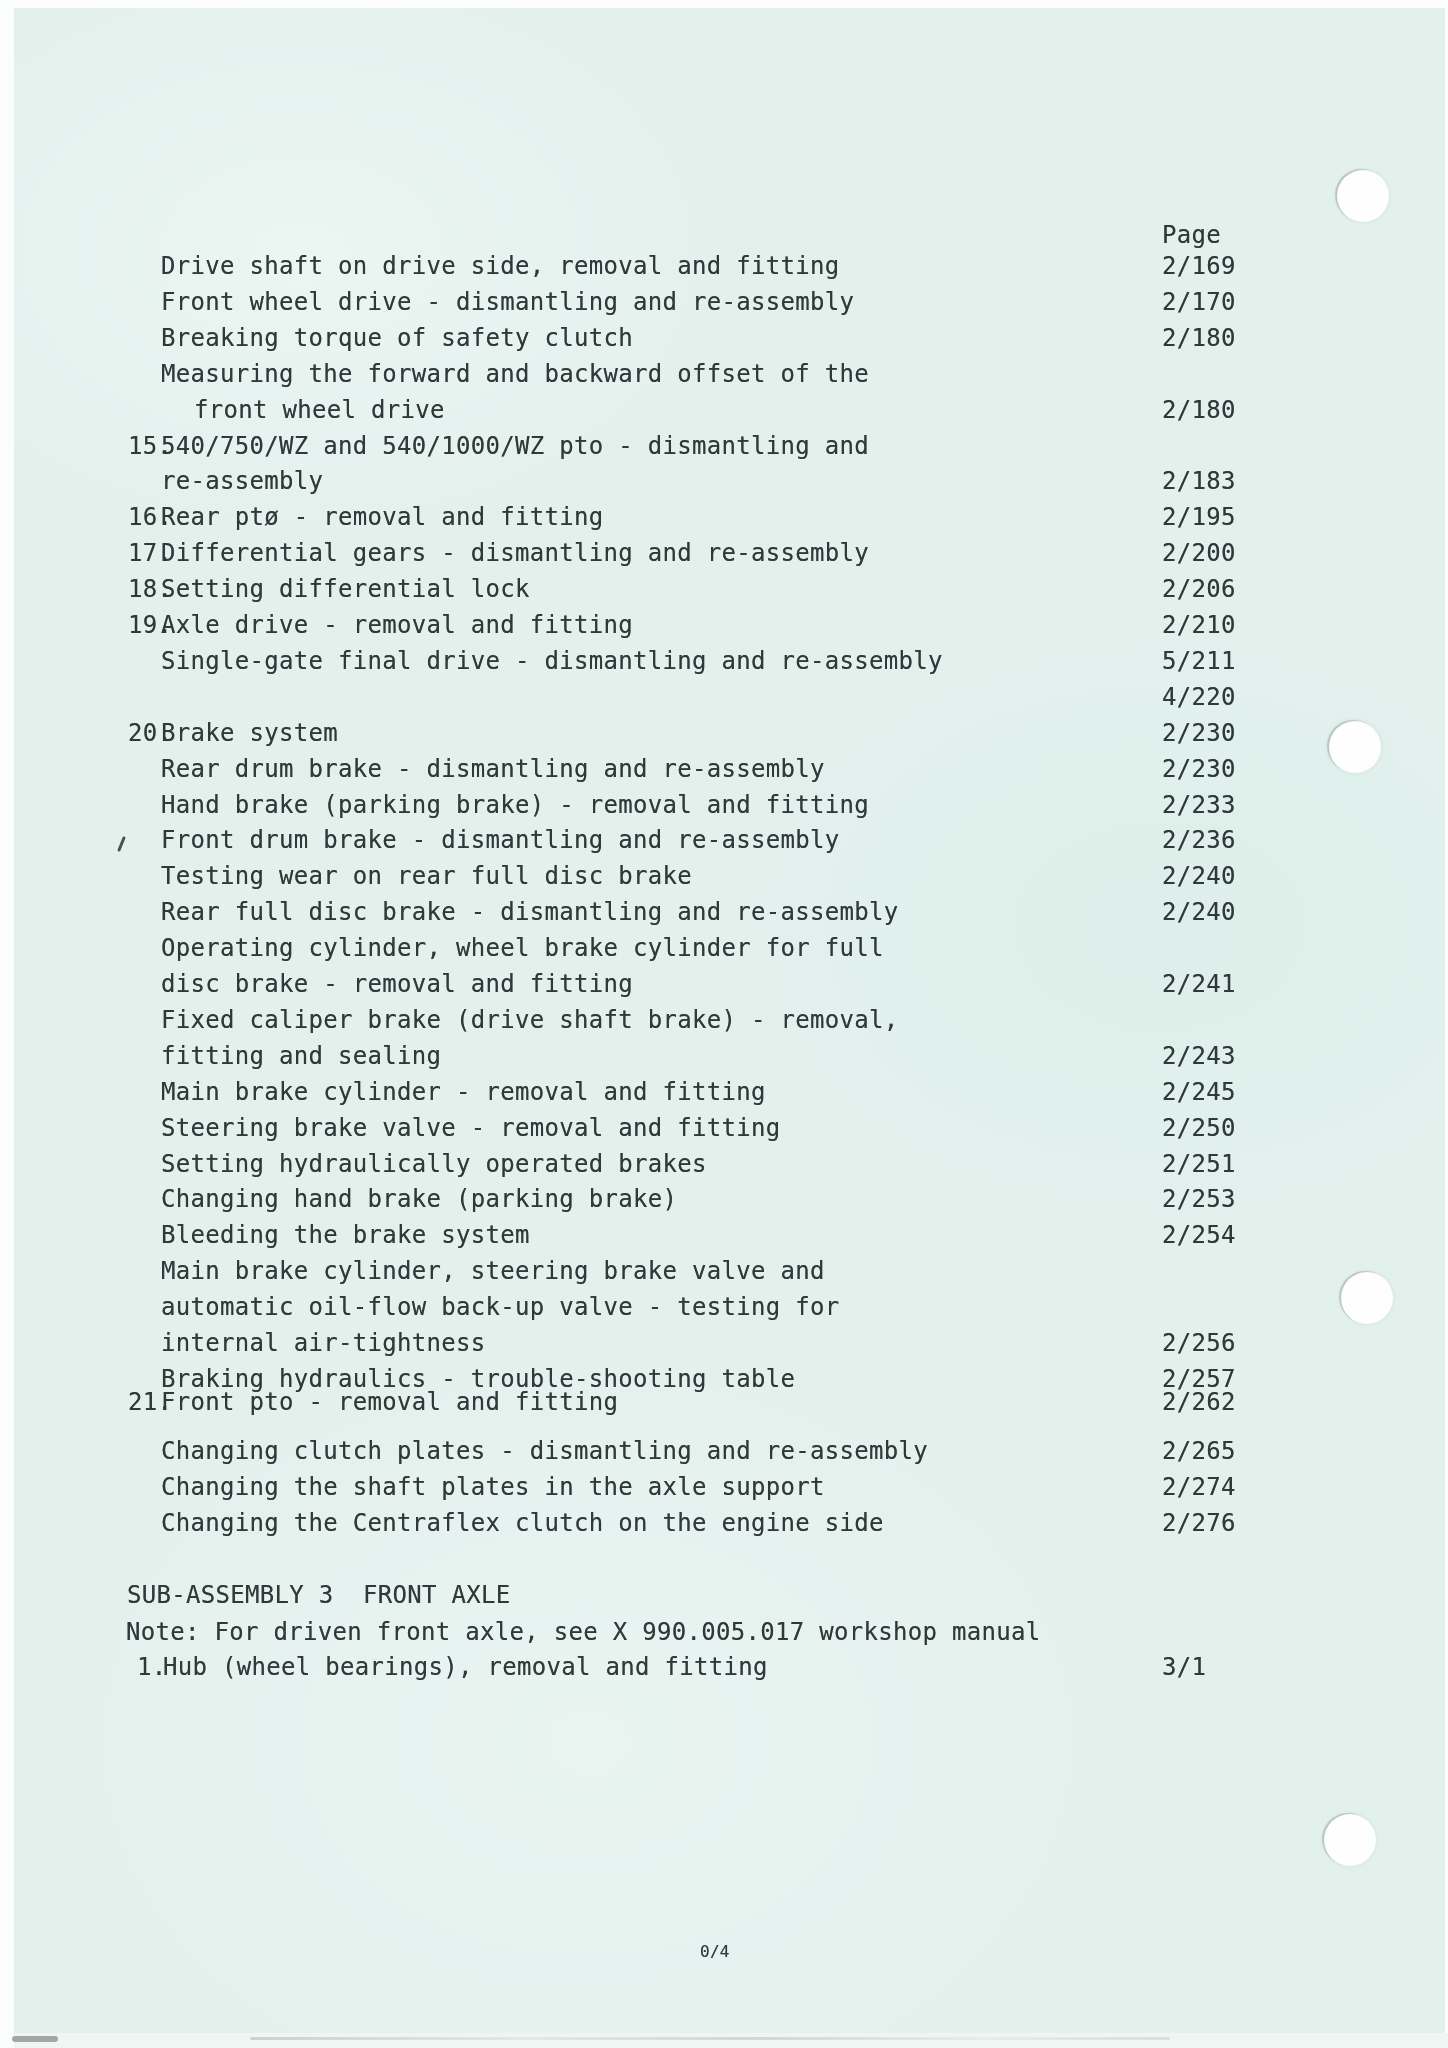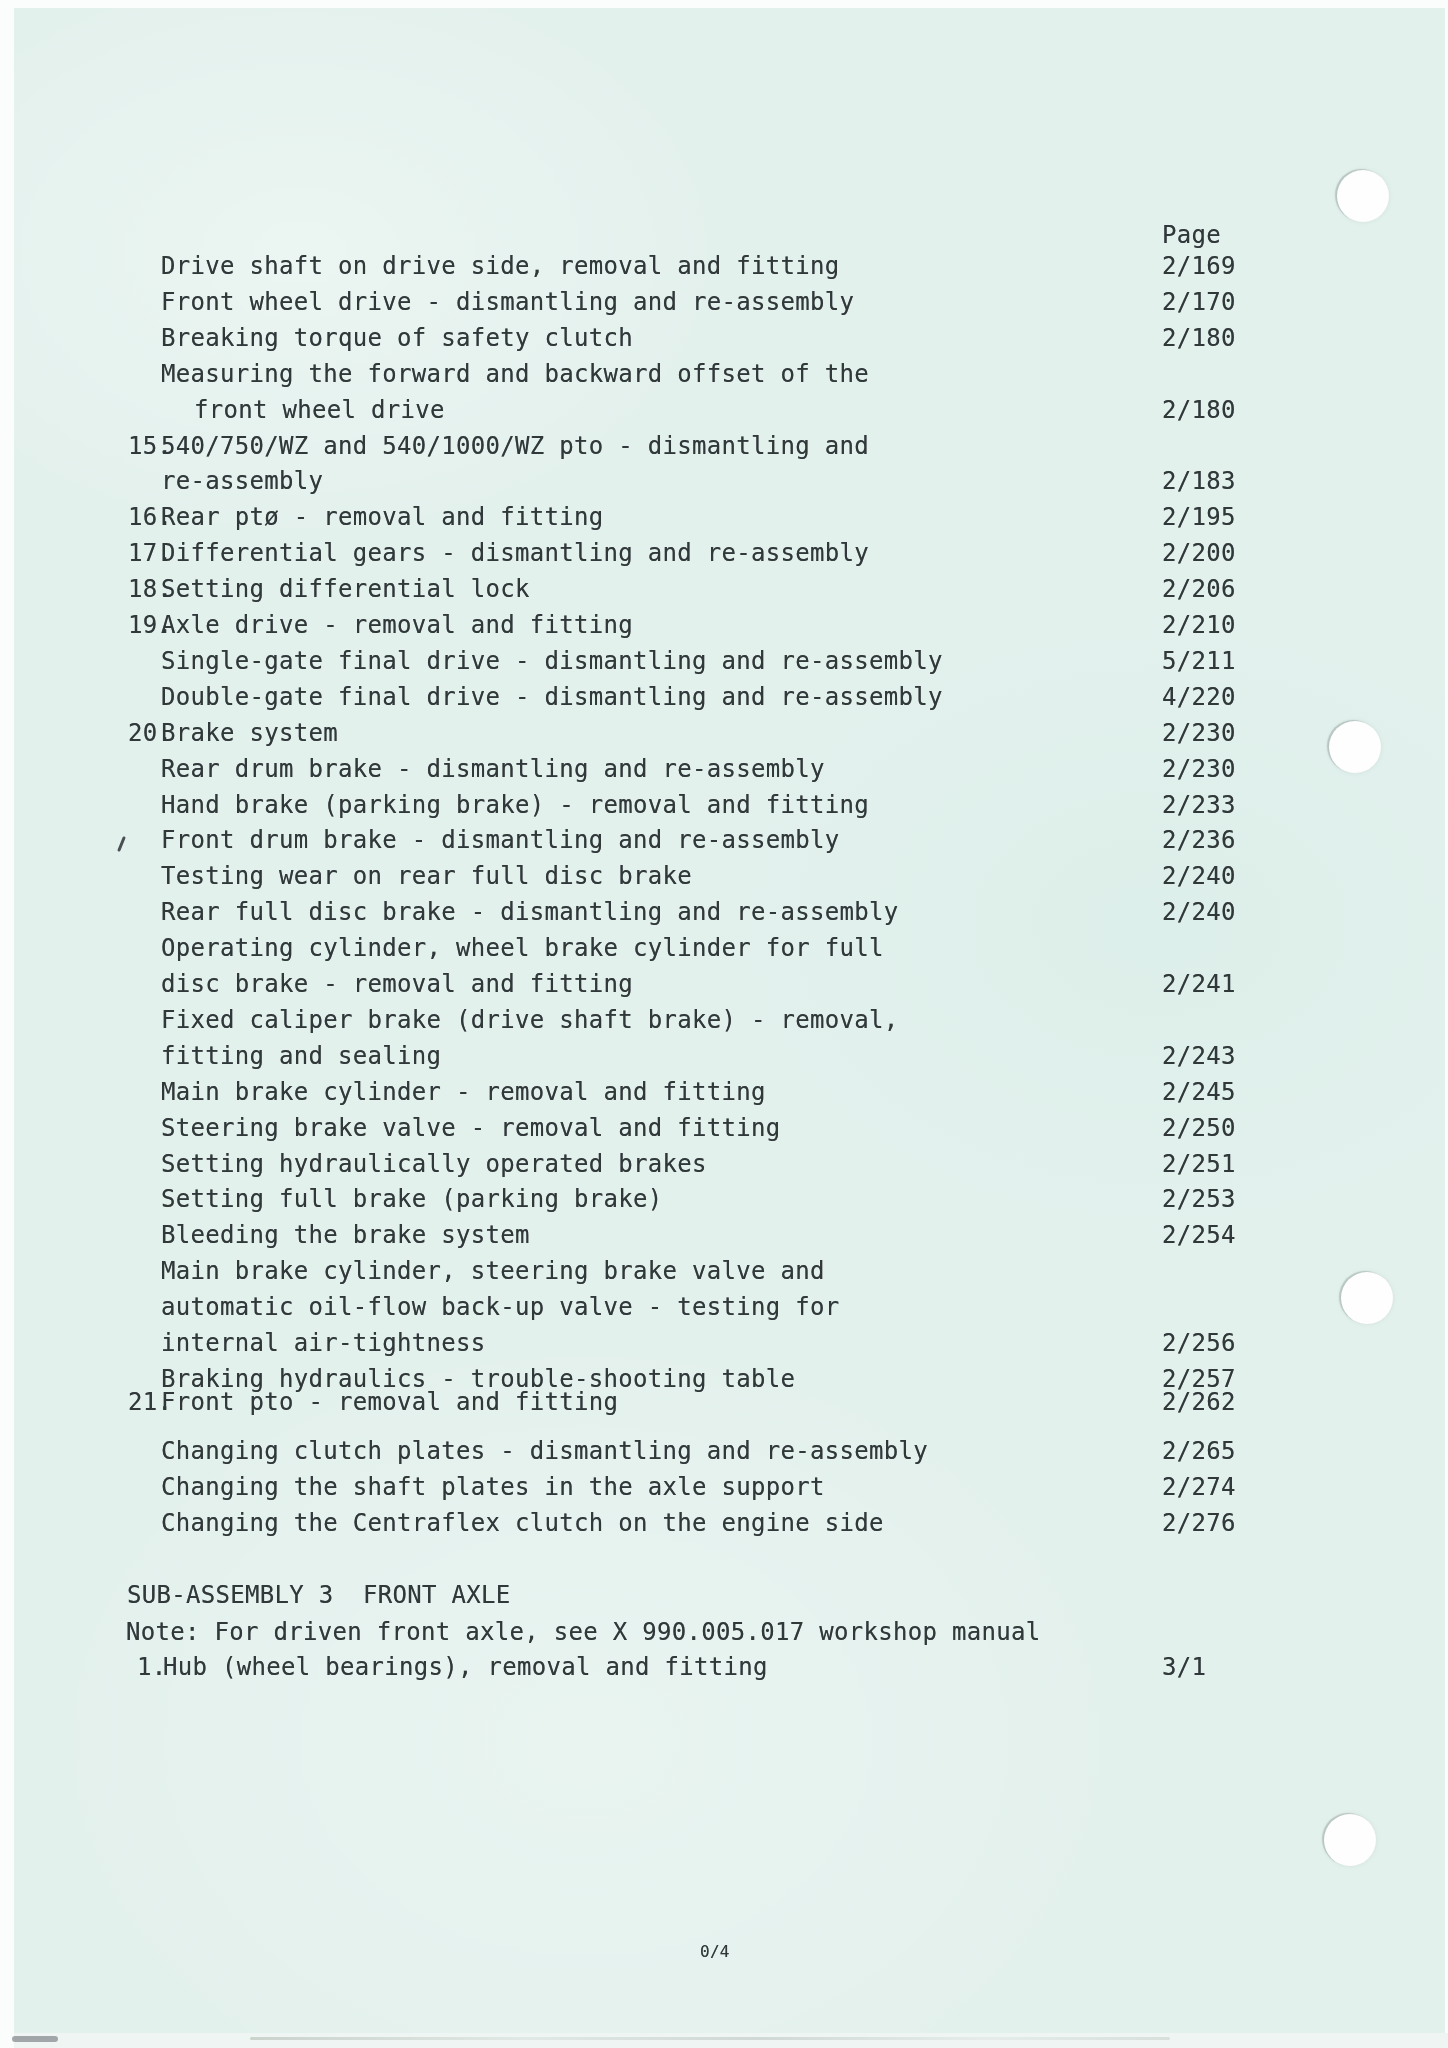--- a/index.html
+++ b/index.html
@@ -106,35 +106,35 @@
       <div class="line" style="top: 319.8px;"><span class="txt">Breaking torque of safety clutch</span><span class="pg">2/180</span></div>
       <div class="line" style="top: 355.7px;"><span class="txt">Measuring the forward and backward offset of the</span></div>
       <div class="line indent1" style="top: 391.6px;"><span class="txt">front wheel drive</span><span class="pg">2/180</span></div>
       <div class="line" style="top: 427.5px;"><span class="num">15.</span><span class="txt">540/750/WZ and 540/1000/WZ pto - dismantling and</span></div>
       <div class="line" style="top: 463.4px;"><span class="txt">re-assembly</span><span class="pg">2/183</span></div>
       <div class="line" style="top: 499.3px;"><span class="num">16.</span><span class="txt">Rear ptø - removal and fitting</span><span class="pg">2/195</span></div>
       <div class="line" style="top: 535.2px;"><span class="num">17.</span><span class="txt">Differential gears - dismantling and re-assembly</span><span class="pg">2/200</span></div>
       <div class="line" style="top: 571.1px;"><span class="num">18.</span><span class="txt">Setting differential lock</span><span class="pg">2/206</span></div>
       <div class="line" style="top: 607px;"><span class="num">19.</span><span class="txt">Axle drive - removal and fitting</span><span class="pg">2/210</span></div>
       <div class="line" style="top: 642.9px;"><span class="txt">Single-gate final drive - dismantling and re-assembly</span><span class="pg">5/211</span></div>
-      <div class="line" style="top: 678.8px;"><span class="txt">Double-gate final drive - dismantling and re-assembly</span><span class="pg">4/220</span></div>
+      <div class="line" style="top: 678.8px;"><span class="pg">4/220</span></div>
       <div class="line" style="top: 714.7px;"><span class="num">20.</span><span class="txt">Brake system</span><span class="pg">2/230</span></div>
       <div class="line" style="top: 750.6px;"><span class="txt">Rear drum brake - dismantling and re-assembly</span><span class="pg">2/230</span></div>
       <div class="line" style="top: 786.5px;"><span class="txt">Hand brake (parking brake) - removal and fitting</span><span class="pg">2/233</span></div>
       <div class="line" style="top: 822.4px;"><span class="txt">Front drum brake - dismantling and re-assembly</span><span class="pg">2/236</span></div>
       <div class="line" style="top: 858.3px;"><span class="txt">Testing wear on rear full disc brake</span><span class="pg">2/240</span></div>
       <div class="line" style="top: 894.2px;"><span class="txt">Rear full disc brake - dismantling and re-assembly</span><span class="pg">2/240</span></div>
       <div class="line" style="top: 930.1px;"><span class="txt">Operating cylinder, wheel brake cylinder for full</span></div>
       <div class="line" style="top: 966px; padding-left: 8px;"><span class="txt">disc brake - removal and fitting</span><span class="pg">2/241</span></div>
       <div class="line" style="top: 1001.9px;"><span class="txt">Fixed caliper brake (drive shaft brake) - removal,</span></div>
       <div class="line" style="top: 1037.8px;"><span class="txt">fitting and sealing</span><span class="pg">2/243</span></div>
       <div class="line" style="top: 1073.7px;"><span class="txt">Main brake cylinder - removal and fitting</span><span class="pg">2/245</span></div>
       <div class="line" style="top: 1109.6px;"><span class="txt">Steering brake valve - removal and fitting</span><span class="pg">2/250</span></div>
       <div class="line" style="top: 1145.5px;"><span class="txt">Setting hydraulically operated brakes</span><span class="pg">2/251</span></div>
-      <div class="line" style="top: 1181.4px;"><span class="txt">Setting full brake (parking brake)</span><span class="pg">2/253</span></div>
+      <div class="line" style="top: 1181.4px;"><span class="txt">Changing hand brake (parking brake)</span><span class="pg">2/253</span></div>
       <div class="line" style="top: 1217.3px;"><span class="txt">Bleeding the brake system</span><span class="pg">2/254</span></div>
       <div class="line" style="top: 1253.2px;"><span class="txt">Main brake cylinder, steering brake valve and</span></div>
       <div class="line" style="top: 1289.1px;"><span class="txt">automatic oil-flow back-up valve - testing for</span></div>
       <div class="line" style="top: 1325px;"><span class="txt">internal air-tightness</span><span class="pg">2/256</span></div>
       <div class="line" style="top: 1360.9px;"><span class="txt">Braking hydraulics - trouble-shooting table</span><span class="pg">2/257</span></div>
       <div class="line" style="top: 1384px;"><span class="num">21.</span><span class="txt">Front pto - removal and fitting</span><span class="pg">2/262</span></div>
       <div class="line" style="top: 1432.7px;"><span class="txt">Changing clutch plates - dismantling and re-assembly</span><span class="pg">2/265</span></div>
       <div class="line" style="top: 1468.6px;"><span class="txt">Changing the shaft plates in the axle support</span><span class="pg">2/274</span></div>
       <div class="line" style="top: 1504.5px;"><span class="txt">Changing the Centraflex clutch on the engine side</span><span class="pg">2/276</span></div>
     </div>

